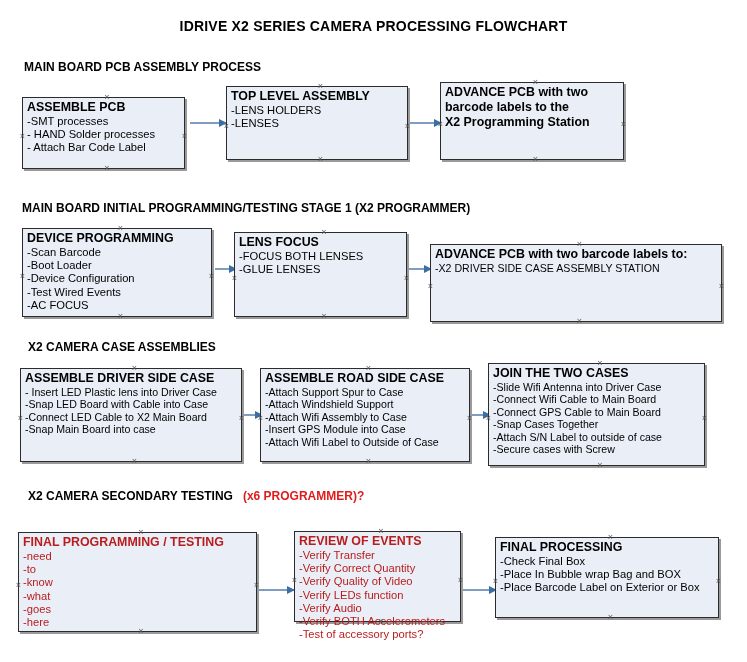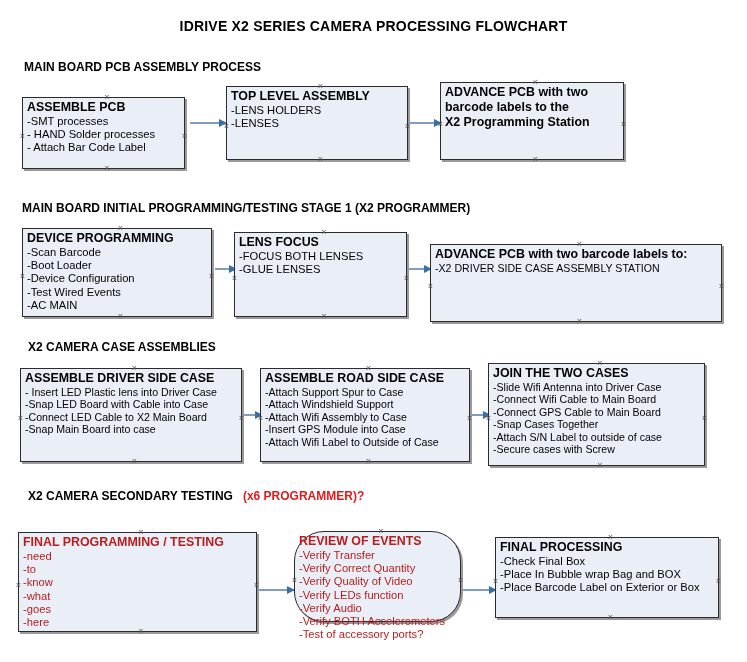--- a/index.html
+++ b/index.html
@@ -137,21 +137,21 @@
   <div class="section-head" style="left:22px; top:201px;">
     <span>MAIN BOARD INITIAL PROGRAMMING/TESTING STAGE 1 (X2 PROGRAMMER)</span>
   </div>
 
   <div class="box" style="left:22px; top:228px; width:190px; height:89px;">
     <div class="b-title">DEVICE PROGRAMMING</div>
     <div class="b-line">-Scan Barcode</div>
     <div class="b-line">-Boot Loader</div>
     <div class="b-line">-Device Configuration</div>
     <div class="b-line">-Test Wired Events</div>
-    <div class="b-line">-AC MAIN</div>
+    <div class="b-line">-AC FOCUS</div>
     <span class="hx" style="left:50%; top:-4px;"></span>
     <span class="hx" style="left:50%; bottom:-4px;"></span>
     <span class="hx" style="left:-4px; top:50%;"></span>
     <span class="hx" style="right:-4px; top:50%;"></span>
   </div>
 
   <div class="conn" style="left:215px; top:268px; width:21px;">
       <span class="head"></span>
     </div>
 
@@ -245,21 +245,21 @@
     <span class="hx" style="left:50%; top:-4px;"></span>
     <span class="hx" style="left:50%; bottom:-4px;"></span>
     <span class="hx" style="left:-4px; top:50%;"></span>
     <span class="hx" style="right:-4px; top:50%;"></span>
   </div>
 
   <div class="conn" style="left:258px; top:589px; width:36px;">
       <span class="head"></span>
     </div>
 
-  <div class="box red" style="left:294px; top:531px; width:167px; height:91px;border-radius:30px;">
+  <div class="box red" style="left:294px; top:531px; width:167px; height:91px;">
     <div class="b-title">REVIEW OF EVENTS</div>
     <div class="b-line">-Verify Transfer</div>
     <div class="b-line">-Verify Correct Quantity</div>
     <div class="b-line">-Verify Quality of Video</div>
     <div class="b-line">-Verify LEDs function</div>
     <div class="b-line">-Verify Audio</div>
     <div class="b-line">-Verify BOTH Accelerometers</div>
     <div class="b-line">-Test of accessory ports?</div>
     <span class="hx" style="left:50%; top:-4px;"></span>
     <span class="hx" style="left:50%; bottom:-4px;"></span>

